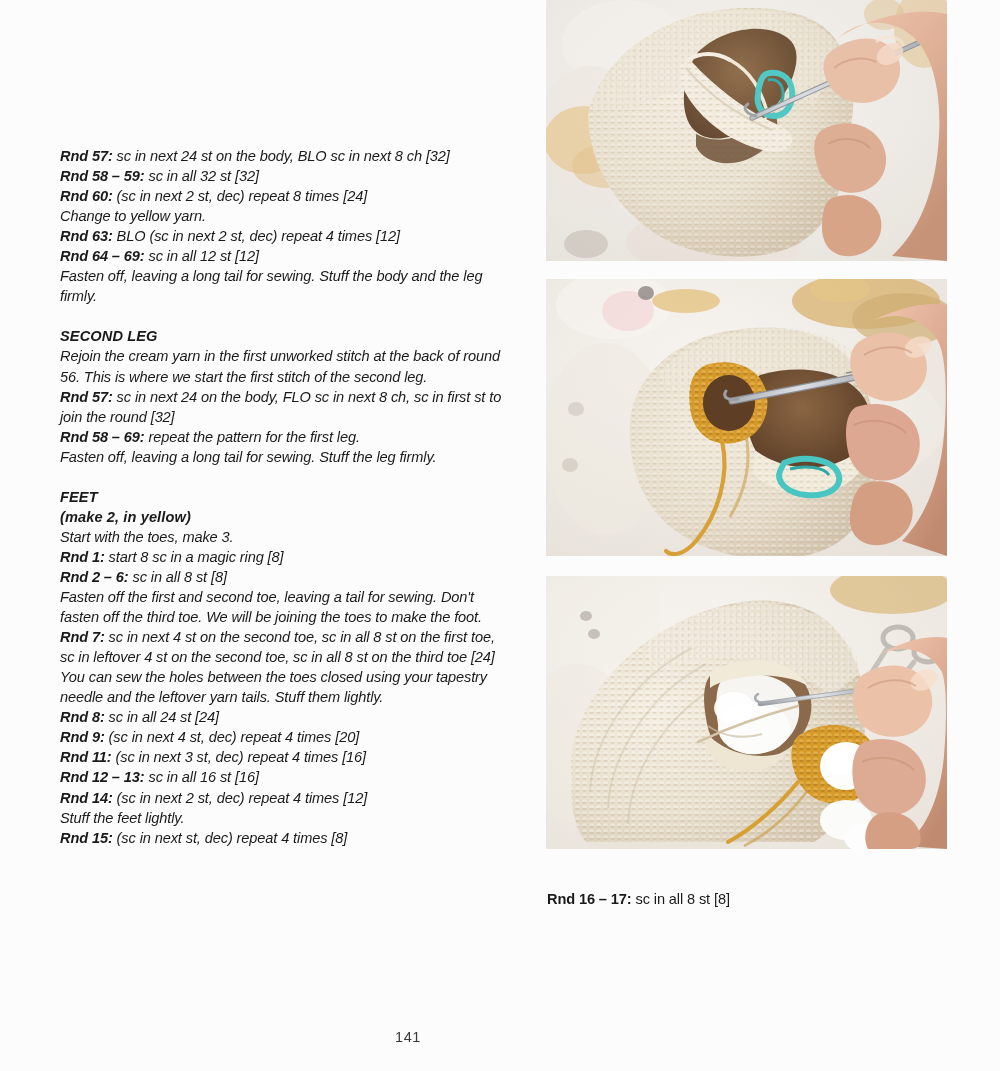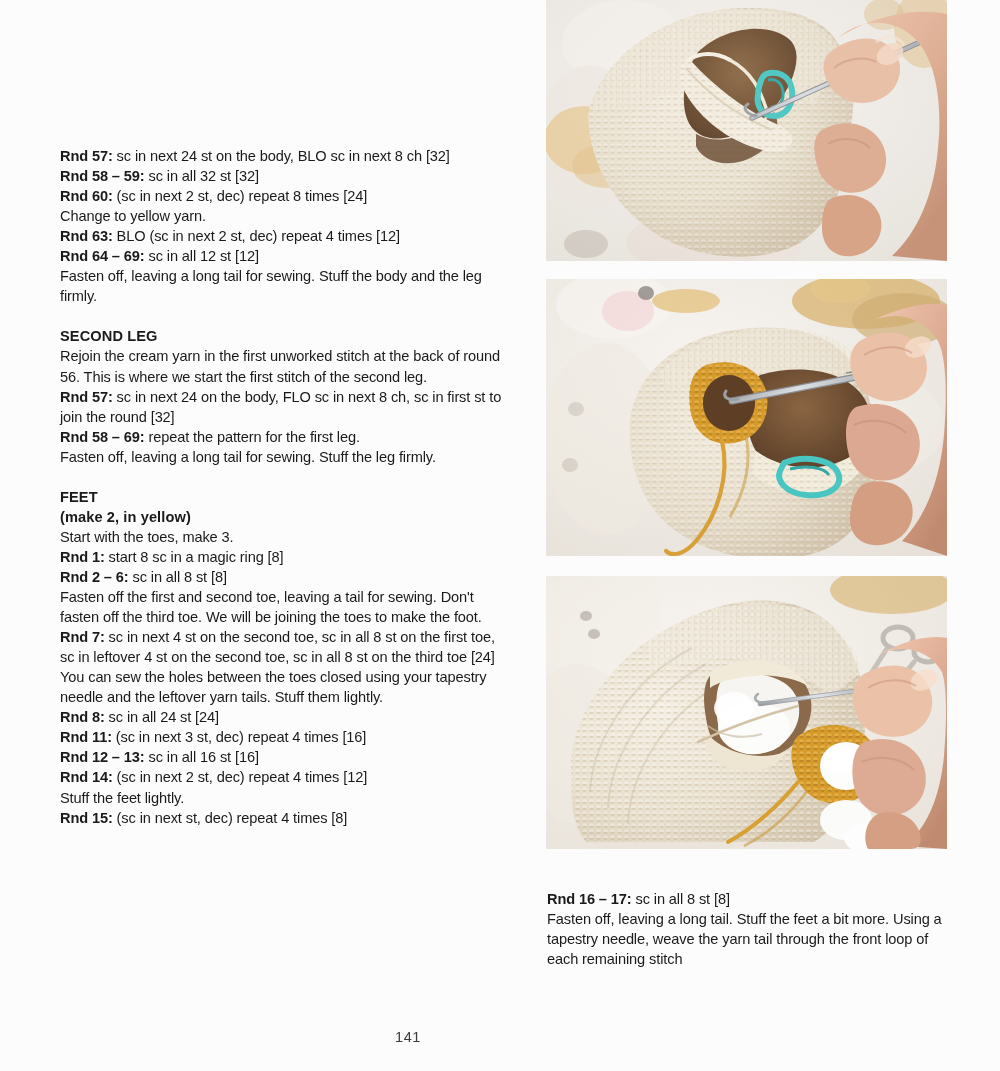--- a/index.html
+++ b/index.html
@@ -15,20 +15,21 @@
   }
 
   
   .page { position: absolute; inset: 0; }
 
   .col-left {
     position: absolute;
     left: 60px;
     top: 146px;
     width: 442px;
+    font-style: italic;
   }
 
   
   .line {
     font-size: 14.6px;
     line-height: 20.05px;
     color: #1a1a1a;
     letter-spacing: -0.12px;
     white-space: normal;
   }
@@ -95,20 +96,21 @@
       <div class="blank"></div>
       <div class="line heading">FEET</div>
       <div class="line heading">(make 2, in yellow)</div>
       <div class="line">Start with the toes, make 3.</div>
       <div class="line"><b>Rnd 1:</b> start 8 sc in a magic ring [8]</div>
       <div class="line"><b>Rnd 2 – 6:</b> sc in all 8 st [8]</div>
       <div class="line">Fasten off the first and second toe, leaving a tail for sewing. Don't fasten off the third toe. We will be joining the toes to make the foot.</div>
       <div class="line"><b>Rnd 7:</b> sc in next 4 st on the second toe, sc in all 8 st on the first toe, sc in leftover 4 st on the second toe, sc in all 8 st on the third toe [24]</div>
       <div class="line">You can sew the holes between the toes closed using your tapestry needle and the leftover yarn tails. Stuff them lightly.</div>
       <div class="line"><b>Rnd 8:</b> sc in all 24 st [24]</div>
+      <div class="line"><b>Rnd 9:</b> (sc in next 4 st, dec) repeat 4 times [20]</div>
       <div class="line"><b>Rnd 11:</b> (sc in next 3 st, dec) repeat 4 times [16]</div>
       <div class="line"><b>Rnd 12 – 13:</b> sc in all 16 st [16]</div>
       <div class="line"><b>Rnd 14:</b> (sc in next 2 st, dec) repeat 4 times [12]</div>
       <div class="line">Stuff the feet lightly.</div>
       <div class="line"><b>Rnd 15:</b> (sc in next st, dec) repeat 4 times [8]</div>
     </div>
 
   <div class="photo" id="photo-1" aria-label="Cream crocheted goose body held in hand, crochet hook working into the leg opening with a teal stitch marker clipped to the edge">
     <svg viewBox="0 0 401 263" preserveAspectRatio="none" aria-hidden="true">
       <defs>
@@ -435,18 +437,17 @@
                C304 190 308 172 318 166 Z" fill="#ddaa93"></path>
       <path d="M332 238 C352 232 370 242 374 258 C377 270 370 273 364 273 L322 273 C316 262 320 244 332 238 Z" fill="#d49f82"></path>
       <ellipse cx="378" cy="104" rx="14" ry="10" fill="#f7ddcb" opacity="0.8" transform="rotate(-25 378 104)"></ellipse>
       <path d="M322 112 C338 102 358 102 370 110" stroke="#c78f74" stroke-width="2" fill="none" opacity="0.5"></path>
       <path d="M316 186 C334 178 356 182 368 194" stroke="#c28b6f" stroke-width="2" fill="none" opacity="0.45"></path>
     </svg>
   </div>
 
   <div class="right-caption">
       <div class="line"><b>Rnd 16 – 17:</b> sc in all 8 st [8]</div>
-      <div class="line">Fasten off, leaving a long tail. Stuff the feet a bit more. Using a tapestry needle, weave the yarn tail through the front loop of each remaining stitch</div>
     </div>
 
   <div class="folio">141</div>
 
 </div>
 
 </body></html>

